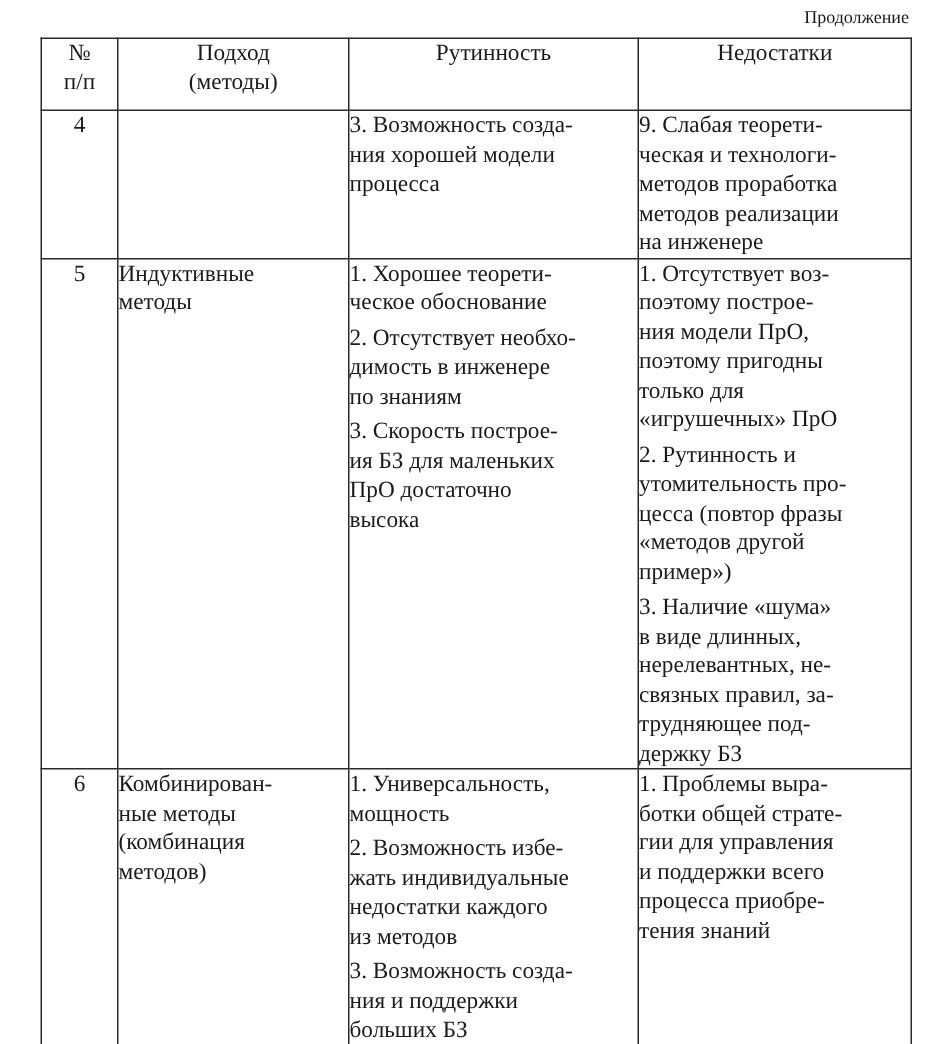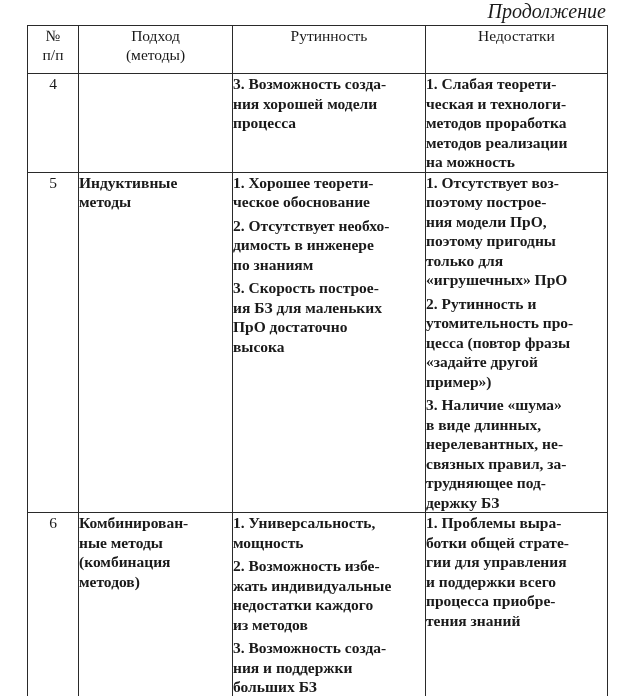--- a/index.html
+++ b/index.html
@@ -12,22 +12,21 @@
       height: 696px;
       position: relative;
       overflow: hidden;
       font-family: "Liberation Serif", "DejaVu Serif", serif;
       color: #1a1a1a;
     }
     .continuation {
       position: absolute;
       right: 17px;
       top: 1px;
-      font-style: italic;
-      font-size: 20px;
+      font-size: 12px;
       line-height: 20px;
     }
     table.doc-table {
       position: absolute;
       left: 27px;
       top: 25px;
       width: 580px;
       border-collapse: collapse;
       table-layout: fixed;
       font-size: 15.5px;
@@ -60,21 +59,21 @@
       padding: 3px 6px 0 9px;
     }
     td.items {
       padding: 3px 6px 4px 9px;
     }
     .item {
       display: block;
       margin-bottom: 4px;
     }
     .item:last-child { margin-bottom: 0; }
-    .line { display: block; white-space: nowrap; font-weight: bold; }
+    .line { display: block; white-space: nowrap; }
     tr.row-4 td { height: 96px; }
     tr.row-5 td { height: 329px; }
     tr.row-6 td { height: 181px; }
   </style>
 </head>
 <body>
 
 <div class="continuation">Продолжение</div>
 
 <table class="doc-table">
@@ -108,25 +107,25 @@
         <td class="approach"></td>
         <td class="items">
           <span class="item">
             <span class="line">3. Возможность созда-</span>
             <span class="line">ния хорошей модели</span>
             <span class="line">процесса</span>
           </span>
         </td>
         <td class="items">
           <span class="item">
-            <span class="line">1. Слабая теорети-</span>
+            <span class="line">9. Слабая теорети-</span>
             <span class="line">ческая и технологи-</span>
             <span class="line">методов проработка</span>
             <span class="line">методов реализации</span>
-            <span class="line">на можность</span>
+            <span class="line">на инженере</span>
           </span>
         </td>
       </tr>
       <tr class="row-5">
         <td class="num">5</td>
         <td class="approach">
           <span class="line">Индуктивные</span>
           <span class="line">методы</span>
         </td>
         <td class="items">
@@ -152,21 +151,21 @@
             <span class="line">поэтому построе-</span>
             <span class="line">ния модели ПрО,</span>
             <span class="line">поэтому пригодны</span>
             <span class="line">только для</span>
             <span class="line">«игрушечных» ПрО</span>
           </span>
           <span class="item">
             <span class="line">2. Рутинность и</span>
             <span class="line">утомительность про-</span>
             <span class="line">цесса (повтор фразы</span>
-            <span class="line">«задайте другой</span>
+            <span class="line">«методов другой</span>
             <span class="line">пример»)</span>
           </span>
           <span class="item">
             <span class="line">3. Наличие «шума»</span>
             <span class="line">в виде длинных,</span>
             <span class="line">нерелевантных, не-</span>
             <span class="line">связных правил, за-</span>
             <span class="line">трудняющее под-</span>
             <span class="line">держку БЗ</span>
           </span>

